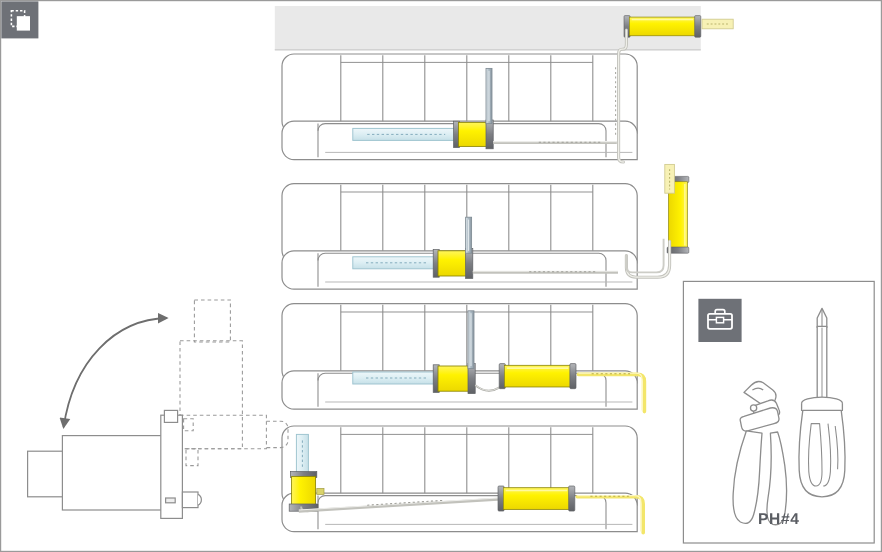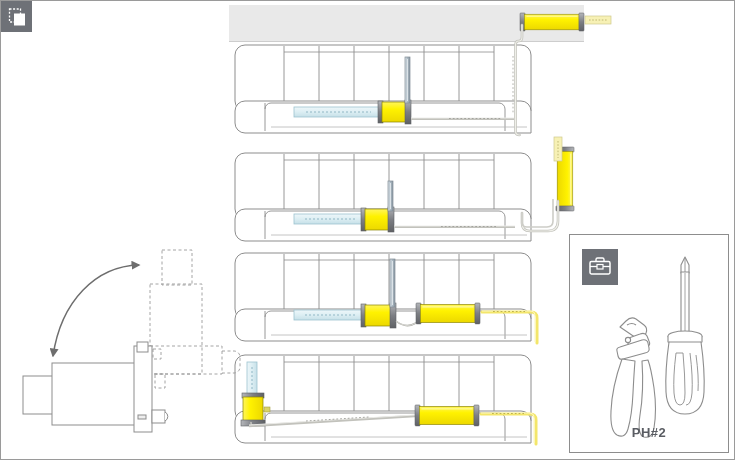--- a/index.html
+++ b/index.html
@@ -367,15 +367,15 @@
 
   <div class="badge" id="tools-badge">
     <svg width="24" height="22" viewBox="0 0 24 22">
       <path d="M8,5 v-1.5 a1.5,1.5 0 0 1 1.5,-1.5 h5 a1.5,1.5 0 0 1 1.5,1.5 v1.5" fill="none" stroke="#ffffff" stroke-width="1.4"></path>
       <rect x="2" y="5.5" width="20" height="12.5" rx="1.4" fill="none" stroke="#ffffff" stroke-width="1.5"></rect>
       <line x1="2" y1="10.5" x2="22" y2="10.5" stroke="#ffffff" stroke-width="1.3"></line>
       <rect x="9" y="8.5" width="6" height="4.5" fill="#6e7177" stroke="#ffffff" stroke-width="1.2"></rect>
     </svg>
   </div>
 
-  <div id="tool-label">PH#2</div>
+  <div id="tool-label">PH#4</div>
 
 </div>
 
 </body></html>

